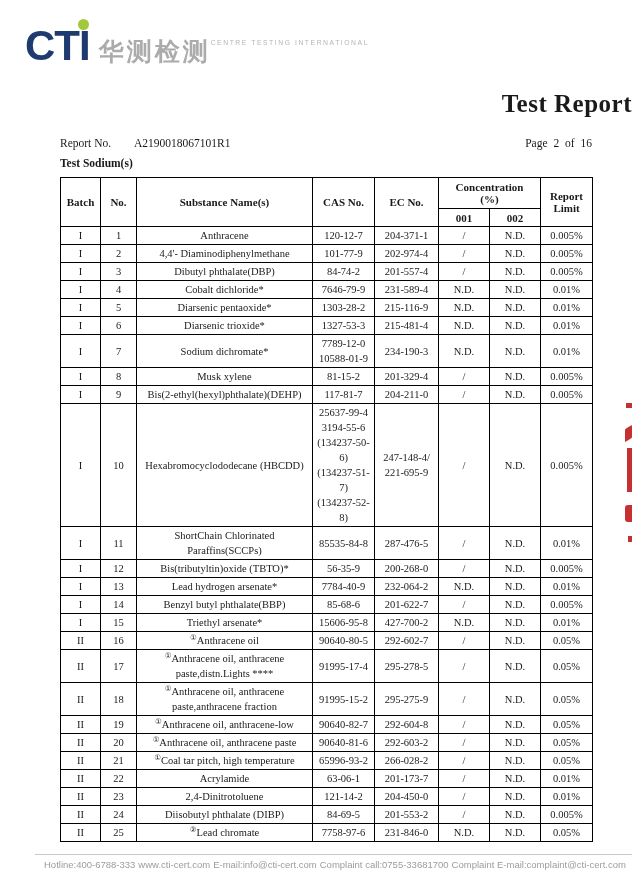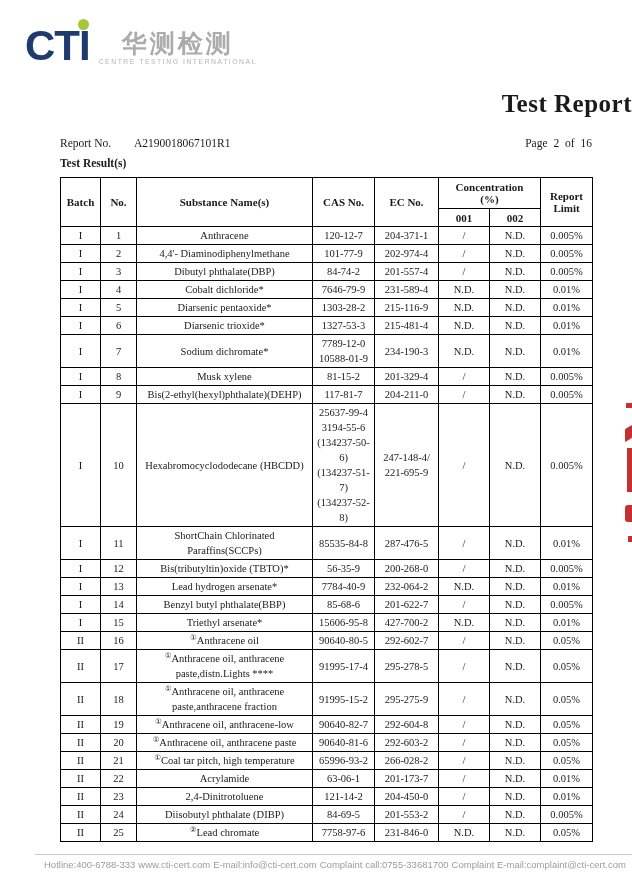--- a/index.html
+++ b/index.html
@@ -5,21 +5,21 @@
   * { margin: 0; padding: 0; box-sizing: border-box; }
   html, body { width: 632px; height: 881px; background: #ffffff; overflow: hidden; }
   body { font-family: "Liberation Serif", serif; color: #1a1a1a; position: relative; }
 
   
   .logo { position: absolute; top: 14px; left: 25px; display: flex; align-items: flex-end; gap: 9px; }
   .logo-cti { position: relative; font-family: "Liberation Sans", sans-serif; font-weight: bold;
               font-size: 42px; line-height: 40px; letter-spacing: -1px; color: #1e3a6e; margin-top: 12px; }
   .logo-dot { position: absolute; top: -7px; right: 1px; width: 11px; height: 11px;
               border-radius: 50%; background: #a3c93a; }
-  .logo-right { display: flex; flex-direction: column; padding-bottom: 1px; text-align: center; }
+  .logo-right { display: flex; padding-bottom: 1px; }
   .logo-cn { font-family: "Liberation Sans", sans-serif; font-size: 25px; line-height: 27px;
              font-weight: bold; color: #ababab; letter-spacing: 3px; }
   .logo-sub { font-family: "Liberation Sans", sans-serif; font-size: 6.8px; letter-spacing: 1.55px;
               color: #b5b5b5; margin-top: 1px; white-space: nowrap; }
 
   
   .title { position: absolute; top: 90px; left: 0; width: 100%; text-align: right;
            font-size: 25px; font-weight: bold; letter-spacing: 0.5px; }
   .report-line { position: absolute; top: 137px; left: 60px; right: 40px; font-size: 11.5px; }
   .report-label { font-weight: normal; }
@@ -72,21 +72,21 @@
 </div>
 
 <div class="title">Test Report</div>
 
 <div class="report-line">
   <span class="page-indicator">Page 2 of 16</span>
   <span class="report-label">Report No.</span>
   <span class="report-number">A2190018067101R1</span>
 </div>
 
-<div class="section-heading">Test Result(s)</div>
+<div class="section-heading">Test Sodium(s)</div>
 
 <table class="report-table">
   <colgroup>
     <col style="width:40px">
       <col style="width:36px">
       <col style="width:176px">
       <col style="width:62px">
     <col style="width:64px">
       <col style="width:51px">
       <col style="width:51px">

